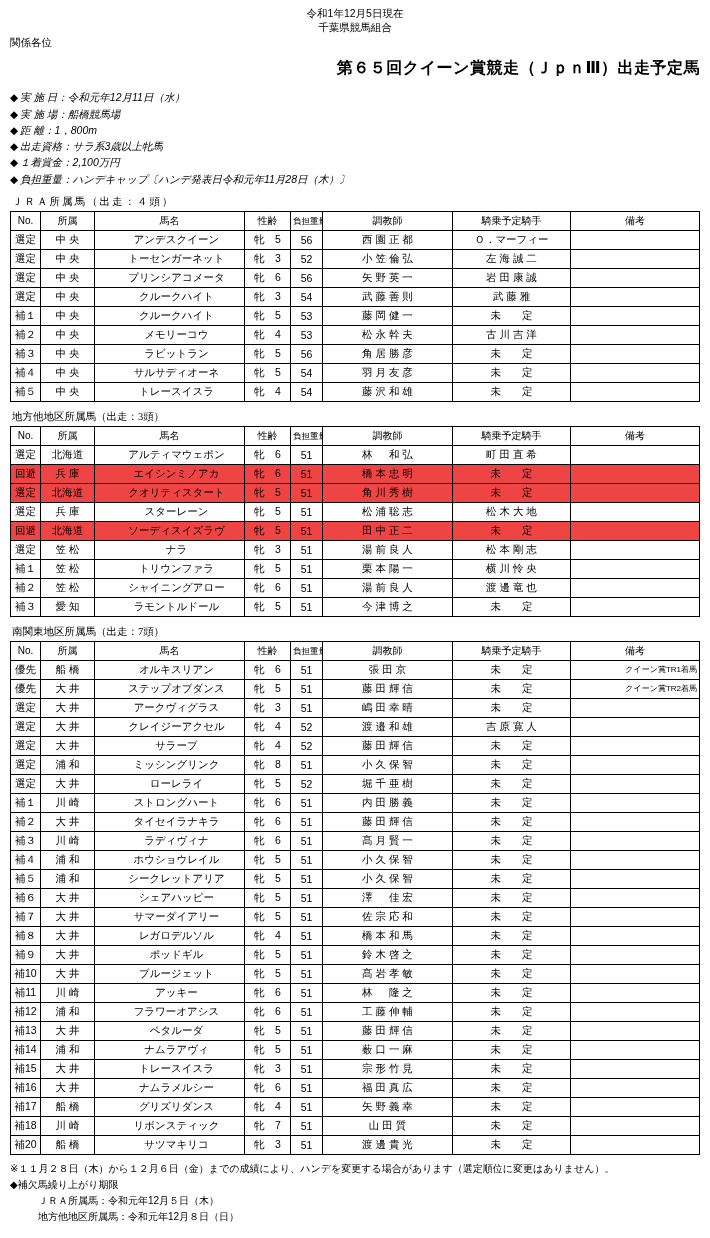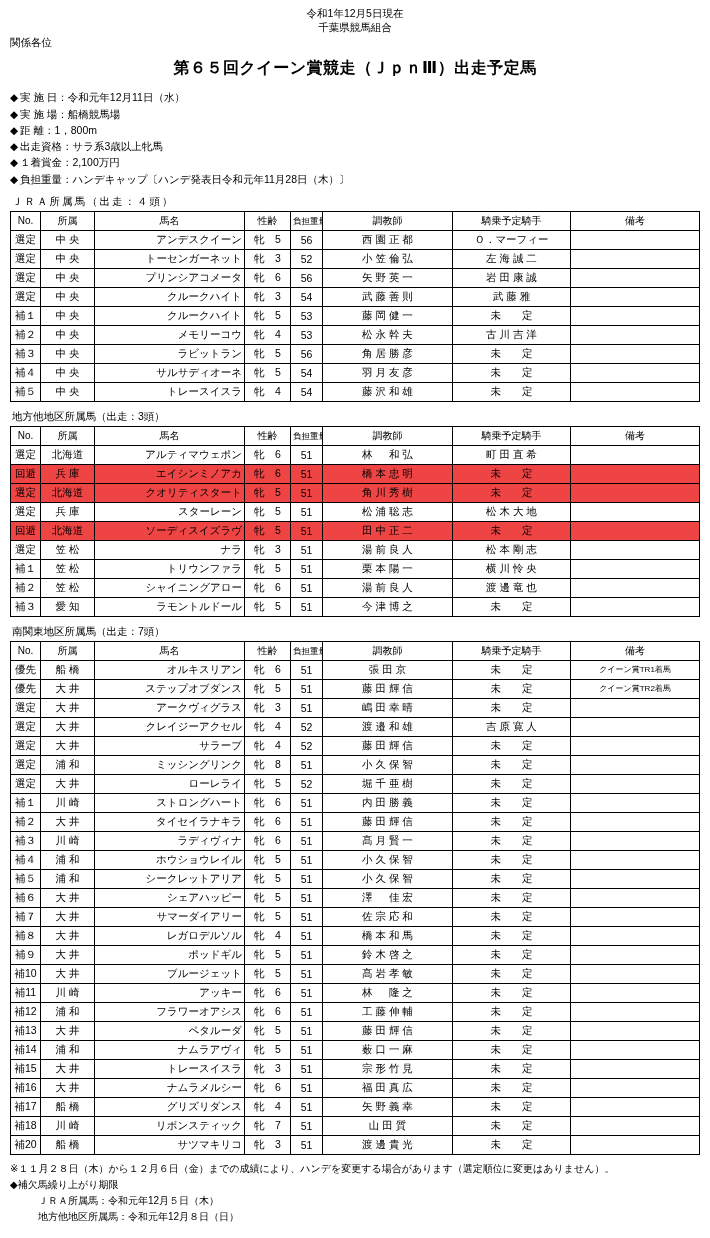--- a/index.html
+++ b/index.html
@@ -7,49 +7,49 @@
     width:710px;
     background:#ffffff;
     font-family:"Liberation Sans","DejaVu Sans",sans-serif;
     color:#000;
     font-size:11px;
   }
   .page{width:710px;box-sizing:border-box;padding:6px 10px 10px 10px;}
   .hdr-right{text-align:center;font-size:10.5px;line-height:1.35;}
   .addressee{font-size:10.5px;margin-top:2px;}
   .doc-title{
-    text-align:center;
+    text-align:right;
     font-size:16px;
     font-weight:bold;
     letter-spacing:0.5px;
     margin:8px 0 10px 0;
   }
   .meta{font-size:10.5px;line-height:1.55;margin-bottom:8px;}
-  .meta div{white-space:nowrap;}
+  .meta div{white-space:nowrap;font-style:italic;}
   .dia{display:inline-block;width:10px;}
-  .sec-title{font-size:10.5px;margin:8px 0 2px 2px;}
+  .sec-title{font-size:10.5px;margin:8px 0 2px 2px;font-family:Liberation Serif, serif;}
   table{
     border-collapse:collapse;
     width:100%;
     table-layout:fixed;
     font-size:10.5px;
   }
   th,td{
     border:1px solid #000;
     padding:1px 2px;
     text-align:center;
     vertical-align:middle;
     height:16px;
     overflow:hidden;
     white-space:nowrap;
   }
   th{font-weight:normal;font-size:10px;}
   th.stacked{font-size:8.5px;line-height:1.0;}
-  td.name{text-align:right;padding-left:16px;}
-  td.remark{font-size:8px;text-align:center;padding-left:2px;}
+  td.name{text-align:center;padding-left:16px;}
+  td.remark{font-size:8px;text-align:right;padding-left:2px;}
   tr.shade td{background:#ef4444;}
   .col-no{width:30px;}
   .col-belong{width:54px;}
   .col-horse{width:150px;}
   .col-sexage{width:46px;}
   .col-weight{width:32px;}
   .col-trainer{width:130px;}
   .col-jockey{width:118px;}
   .col-remark{width:auto;}
   .spaced{letter-spacing:2px;}

